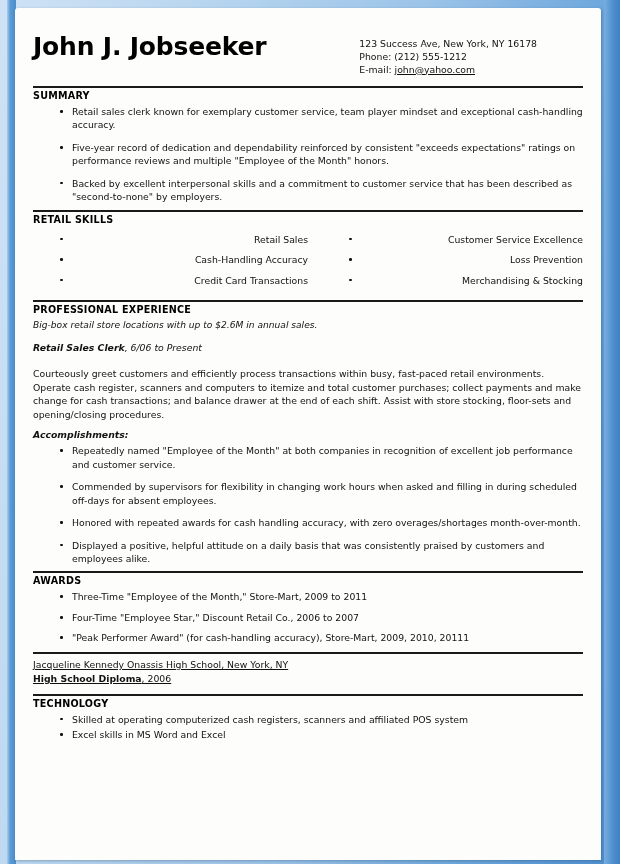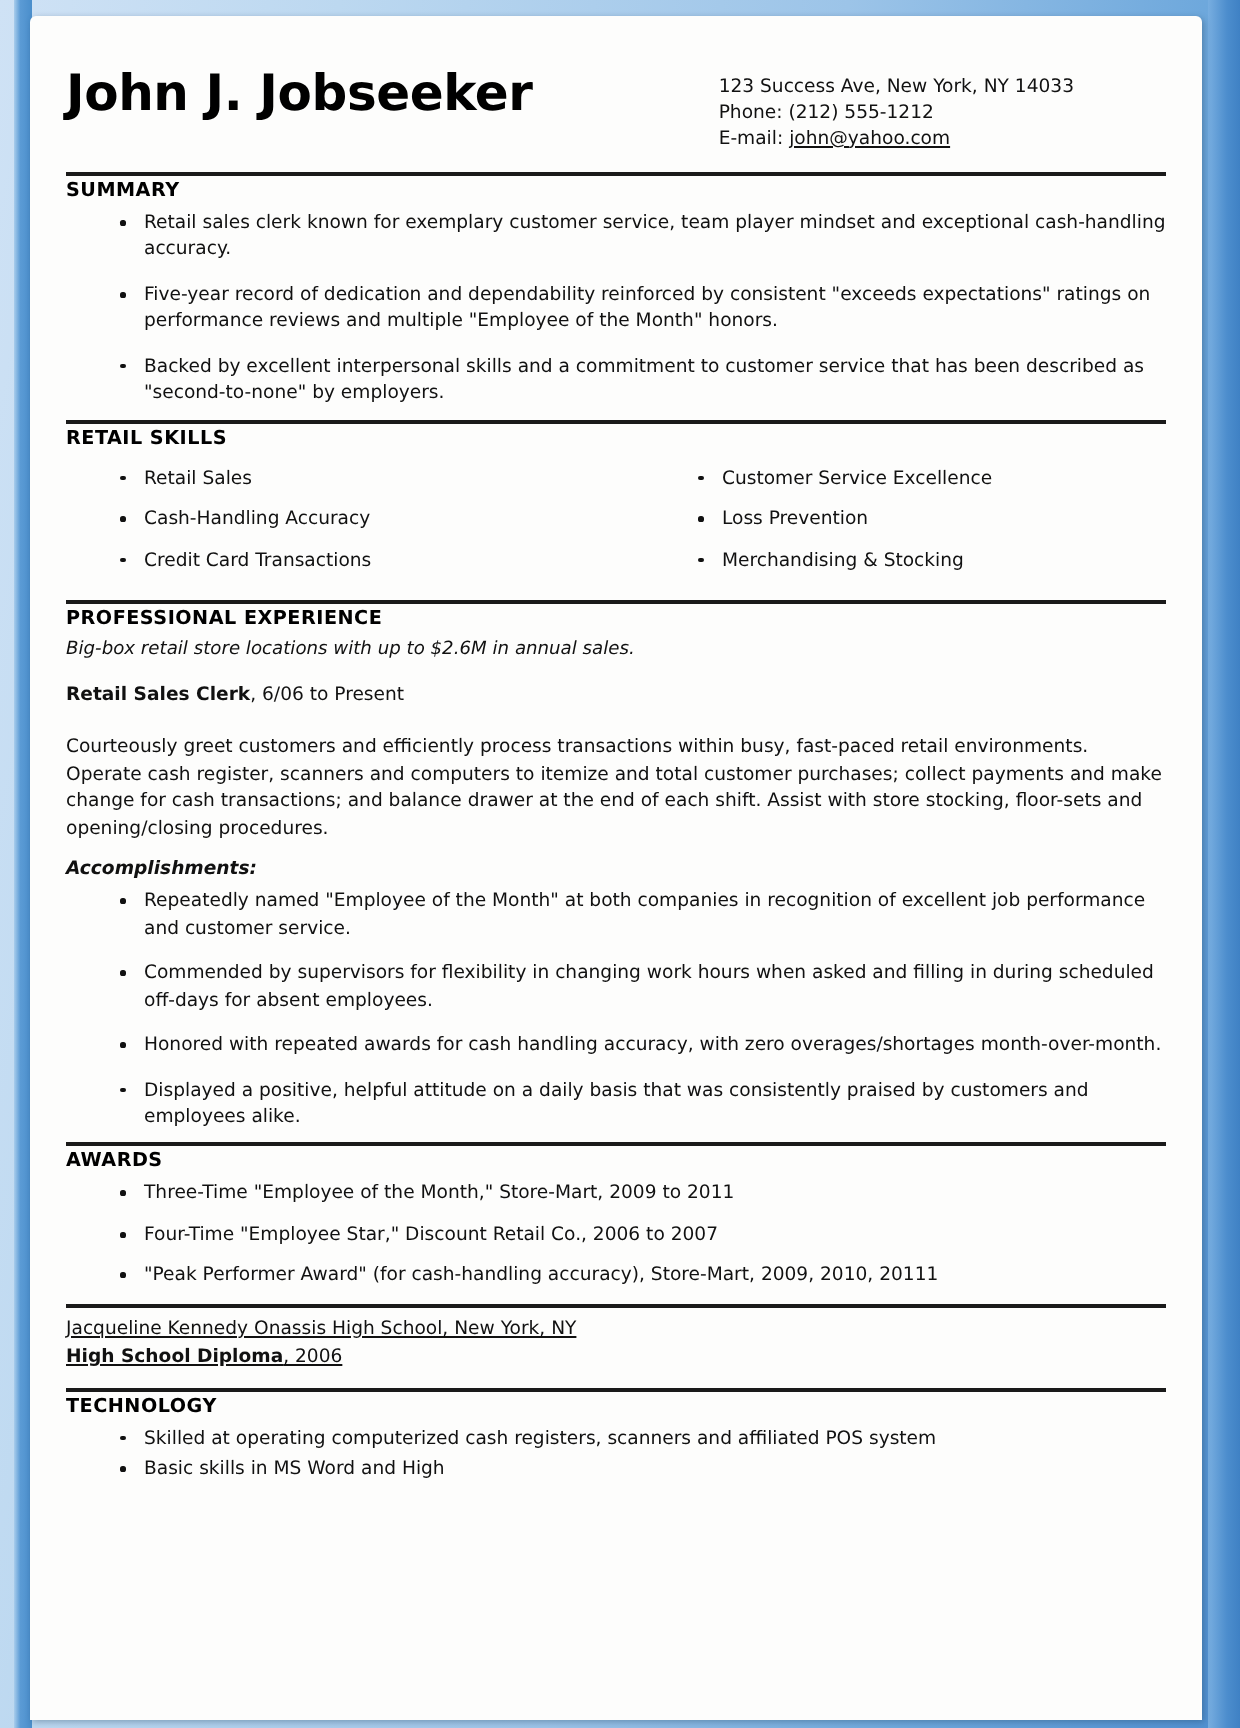--- a/index.html
+++ b/index.html
@@ -123,20 +123,21 @@
   ul.bullets.tight > li { margin-bottom: 2px; }
   ul.bullets.mid > li { margin-bottom: 7px; }
 
   
   .skills-wrap {
     display: flex;
     padding: 2px 0 4px 0;
   }
   .skills-col {
     width: 50%;
+    text-align: right;
   }
   .skills-col ul { margin: 2px 0 0 0; }
   .skills-col.right ul { padding-left: 40px; }
 
   
   .company {
     font-size: 9.3px;
     line-height: 1.45;
     color: #111;
     margin-top: 2px;
@@ -145,20 +146,21 @@
     font-size: 9.1px;
     font-style: italic;
     line-height: 1.45;
     color: #111;
     margin-bottom: 9px;
   }
   .jobline {
     font-size: 9.3px;
     line-height: 1.5;
     color: #111;
+    font-style: italic;
   }
   .jobline b { font-weight: bold; }
   .jobdesc {
     font-size: 9.3px;
     line-height: 1.45;
     color: #111;
     margin-bottom: 8px;
     margin-top: 12px;
   }
   .accomp-head {
@@ -186,21 +188,21 @@
 <div class="backdrop"></div>
 <div class="left-band"></div>
 <div class="right-band"></div>
 
 <div class="page">
   <div class="inner">
 
     <div class="header">
       <div class="name">John J. Jobseeker</div>
       <div class="contact">
-        <div>123 Success Ave, New York, NY 14033</div>
+        <div>123 Success Ave, New York, NY 16178</div>
         <div>Phone: (212) 555-1212</div>
         <div><span>E-mail: </span><span class="email-link">john@yahoo.com</span></div>
       </div>
     </div>
 
     <div class="section">
       <div class="rule"></div>
       <div class="sec-title">SUMMARY</div>
       <ul class="bullets">
         <li>Retail sales clerk known for exemplary customer service, team player mindset and exceptional cash-handling accuracy.</li>
@@ -259,18 +261,18 @@
       <div class="rule"></div>
       <div class="edu-line mt4">Jacqueline Kennedy Onassis High School, New York, NY</div>
       <div class="edu-line"><span class="edu-degree">High School Diploma</span><span>, 2006</span></div>
     </div>
 
     <div class="section mt8">
       <div class="rule"></div>
       <div class="sec-title">TECHNOLOGY</div>
       <ul class="bullets tight">
         <li>Skilled at operating computerized cash registers, scanners and affiliated POS system</li>
-        <li>Basic skills in MS Word and High</li>
+        <li>Excel skills in MS Word and Excel</li>
       </ul>
     </div>
 
   </div>
 </div>
 
 </body></html>

